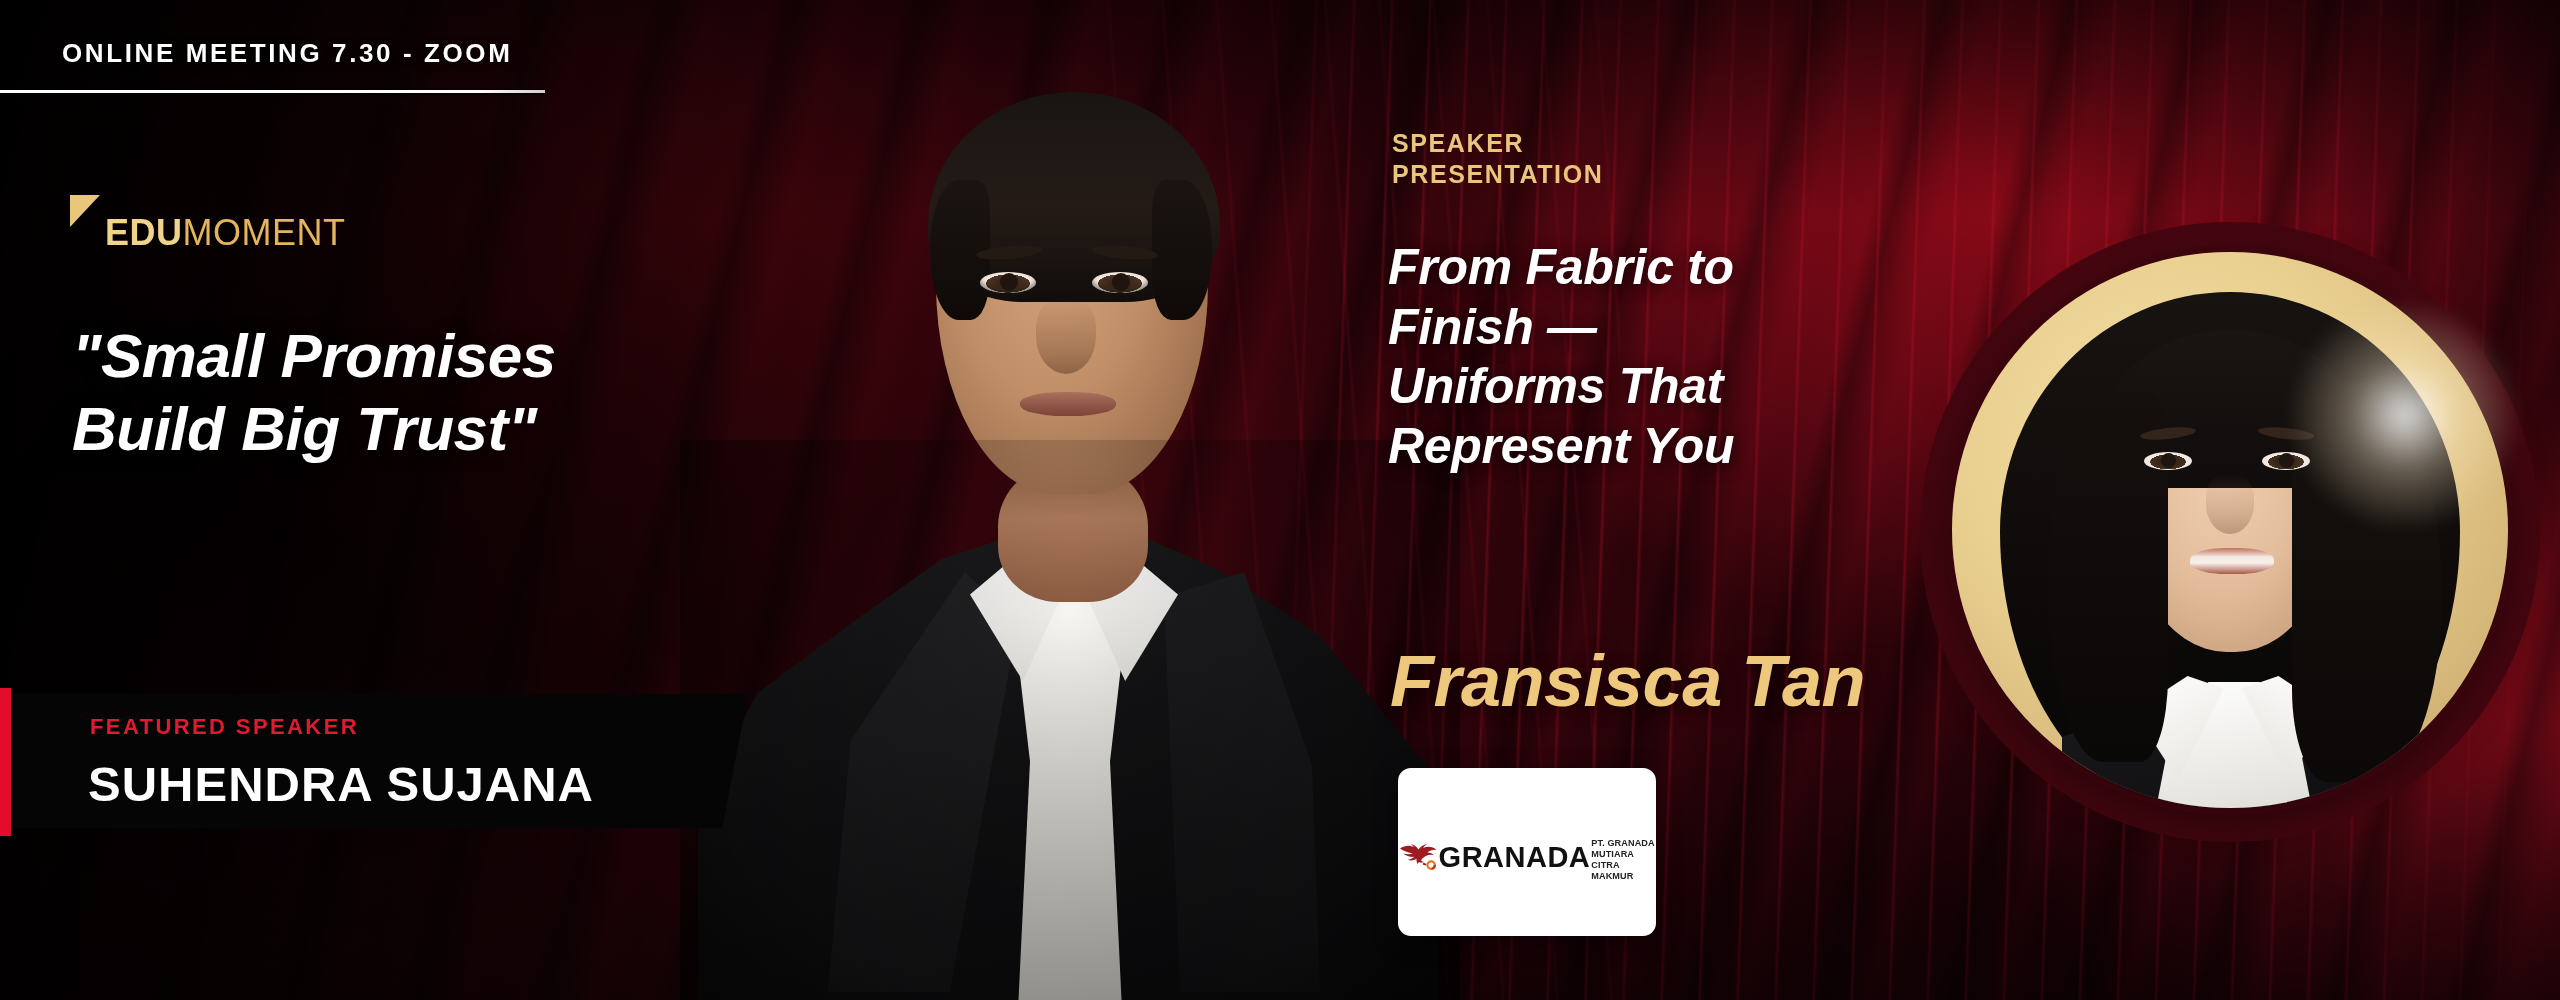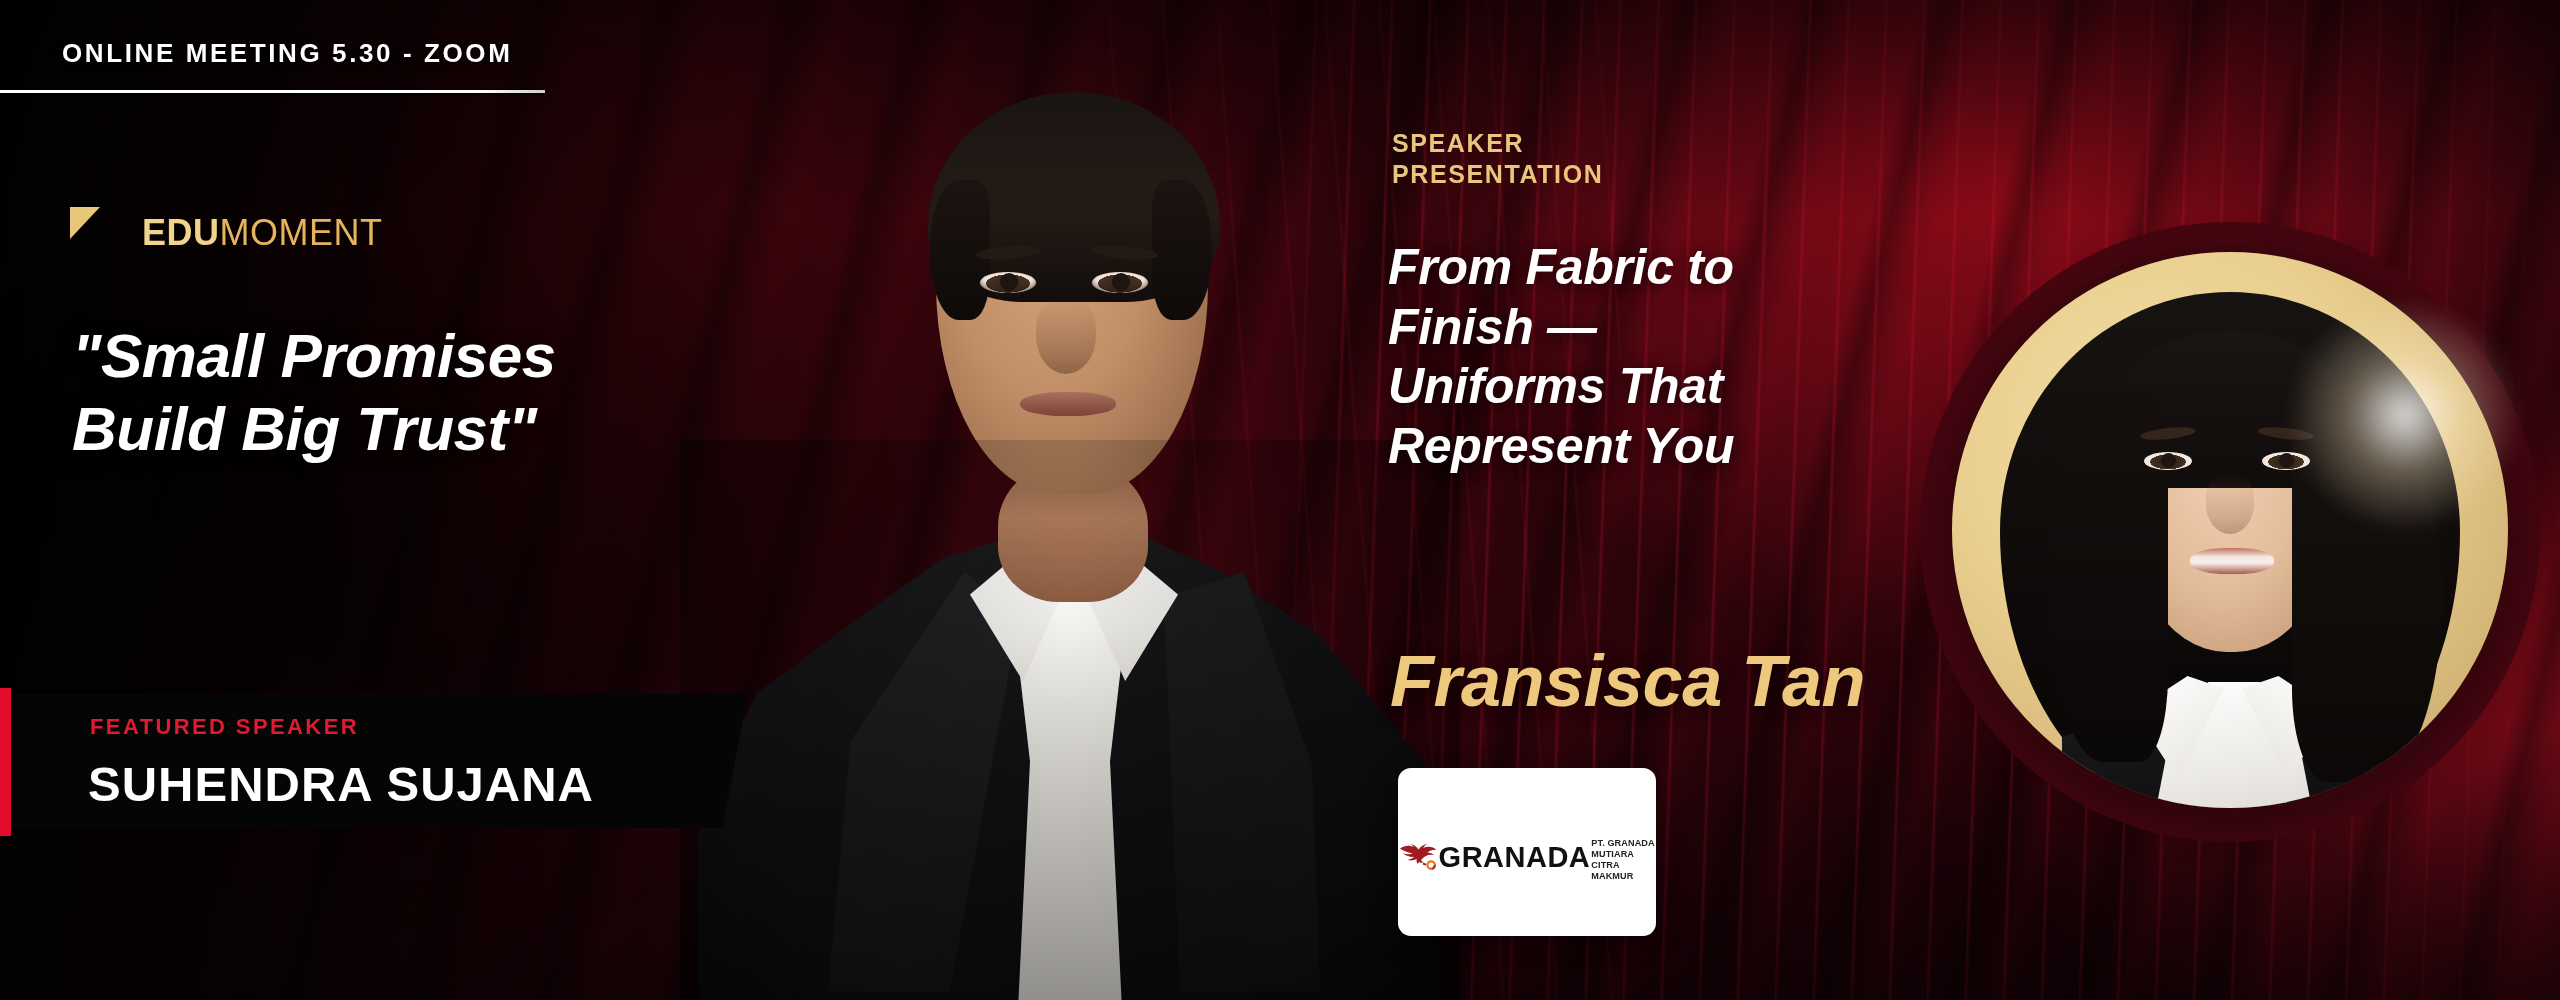--- a/index.html
+++ b/index.html
@@ -82,21 +82,21 @@
   }
   .eyebrow-rule{
     position:absolute;left:0;top:90px;width:545px;height:3px;
     background:linear-gradient(to right,#ffffff 0%,#ffffff 88%,#ffffffcc 100%);
     box-shadow:0 1px 3px rgba(0,0,0,.8);
   }
 
   
   .logo{
     position:absolute;left:70px;top:215px;
-    display:flex;align-items:center;gap:37px;
+    display:flex;align-items:flex-start;
   }
   .logo-mark{
     width:30px;height:32px;margin-right:5px;margin-top:-20px;
     background:#e8c77a;
     clip-path:polygon(0 0,100% 0,0 100%);
   }
   .logo-txt{font-size:36px;letter-spacing:.5px;line-height:1;}
   .logo-edu{color:#f0d48c;font-weight:700;}
   .logo-moment{color:#e5b45e;font-weight:400;}
 
@@ -382,21 +382,21 @@
 <div class="banner">
 
   <div class="bg">
     <div class="bg-base"></div>
     <div class="bg-folds"></div>
     <div class="bg-stripes2"></div>
     <div class="bg-stripes"></div>
     <div class="bg-vignette"></div>
   </div>
 
-  <div class="eyebrow">ONLINE MEETING 5.30 - ZOOM</div>
+  <div class="eyebrow">ONLINE MEETING 7.30 - ZOOM</div>
   <div class="eyebrow-rule"></div>
 
   <div class="logo">
     <span class="logo-mark"></span>
     <span class="logo-txt">
       <span class="logo-edu">EDU</span><span class="logo-moment">MOMENT</span>
     </span>
   </div>
 
   <div class="headline">

